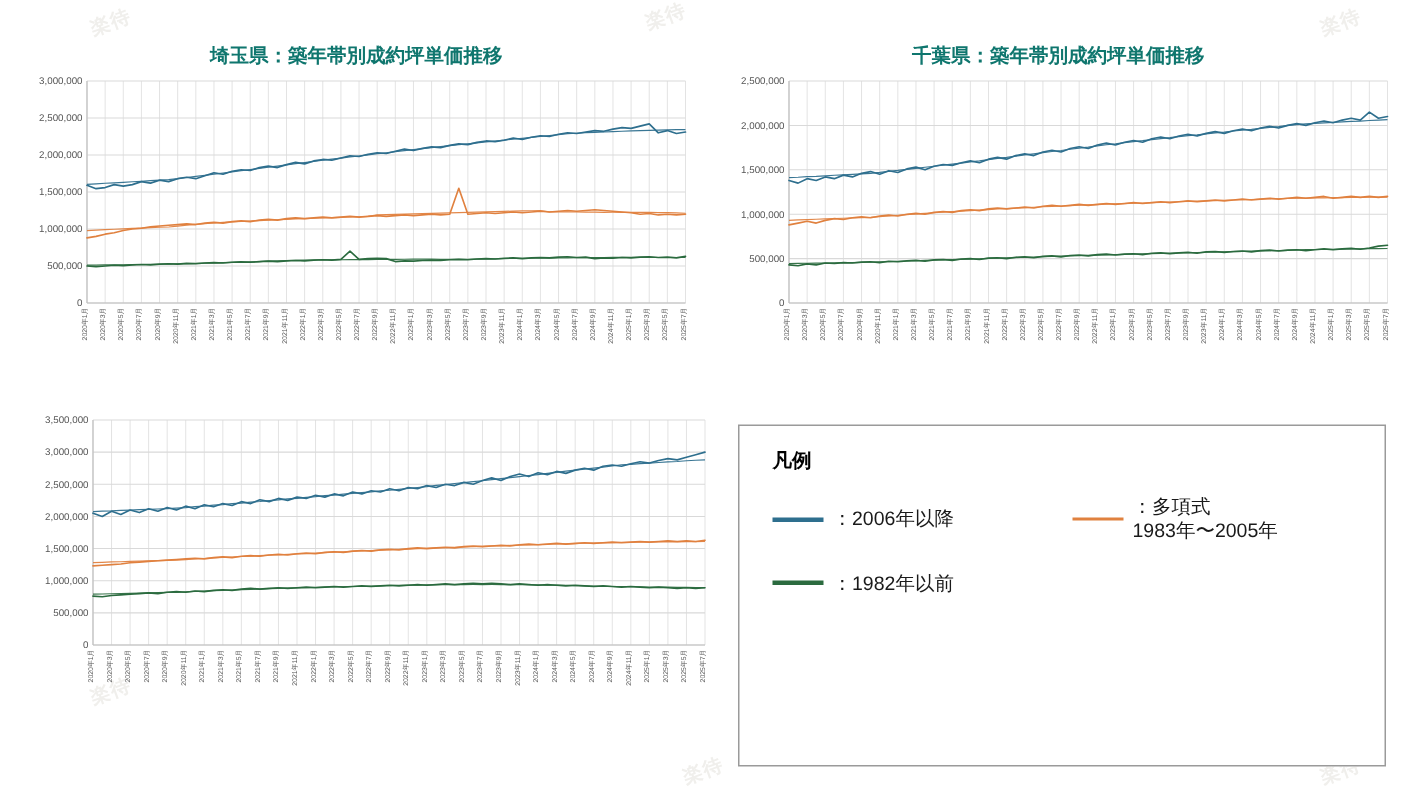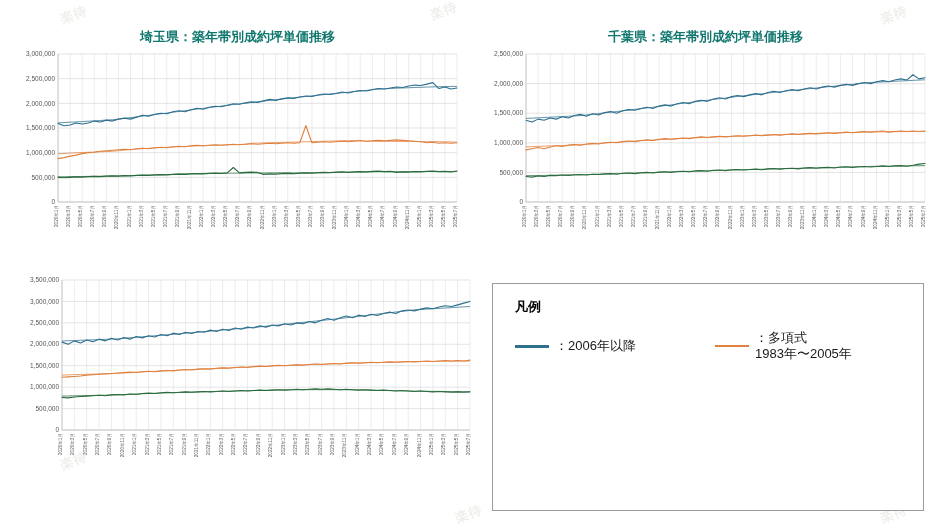--- a/index.html
+++ b/index.html
@@ -336,14 +336,18 @@
   <div class="legend-grid">
     <div class="leg-item">
       <span class="leg-line" style="border-color:#2e6f8e"></span>
       <span class="leg-txt">：2006年以降</span>
     </div>
     <div class="leg-item">
       <span class="leg-line thin" style="border-color:#e0813f"></span>
       <span class="leg-txt" style="white-space:pre-line">：多項式
 1983年〜2005年</span>
     </div>
+    <div class="leg-item">
+      <span class="leg-line" style="border-color:#2b6b3f"></span>
+      <span class="leg-txt">：1982年以前</span>
+    </div>
   </div>
 </div>
 
 </body></html>

